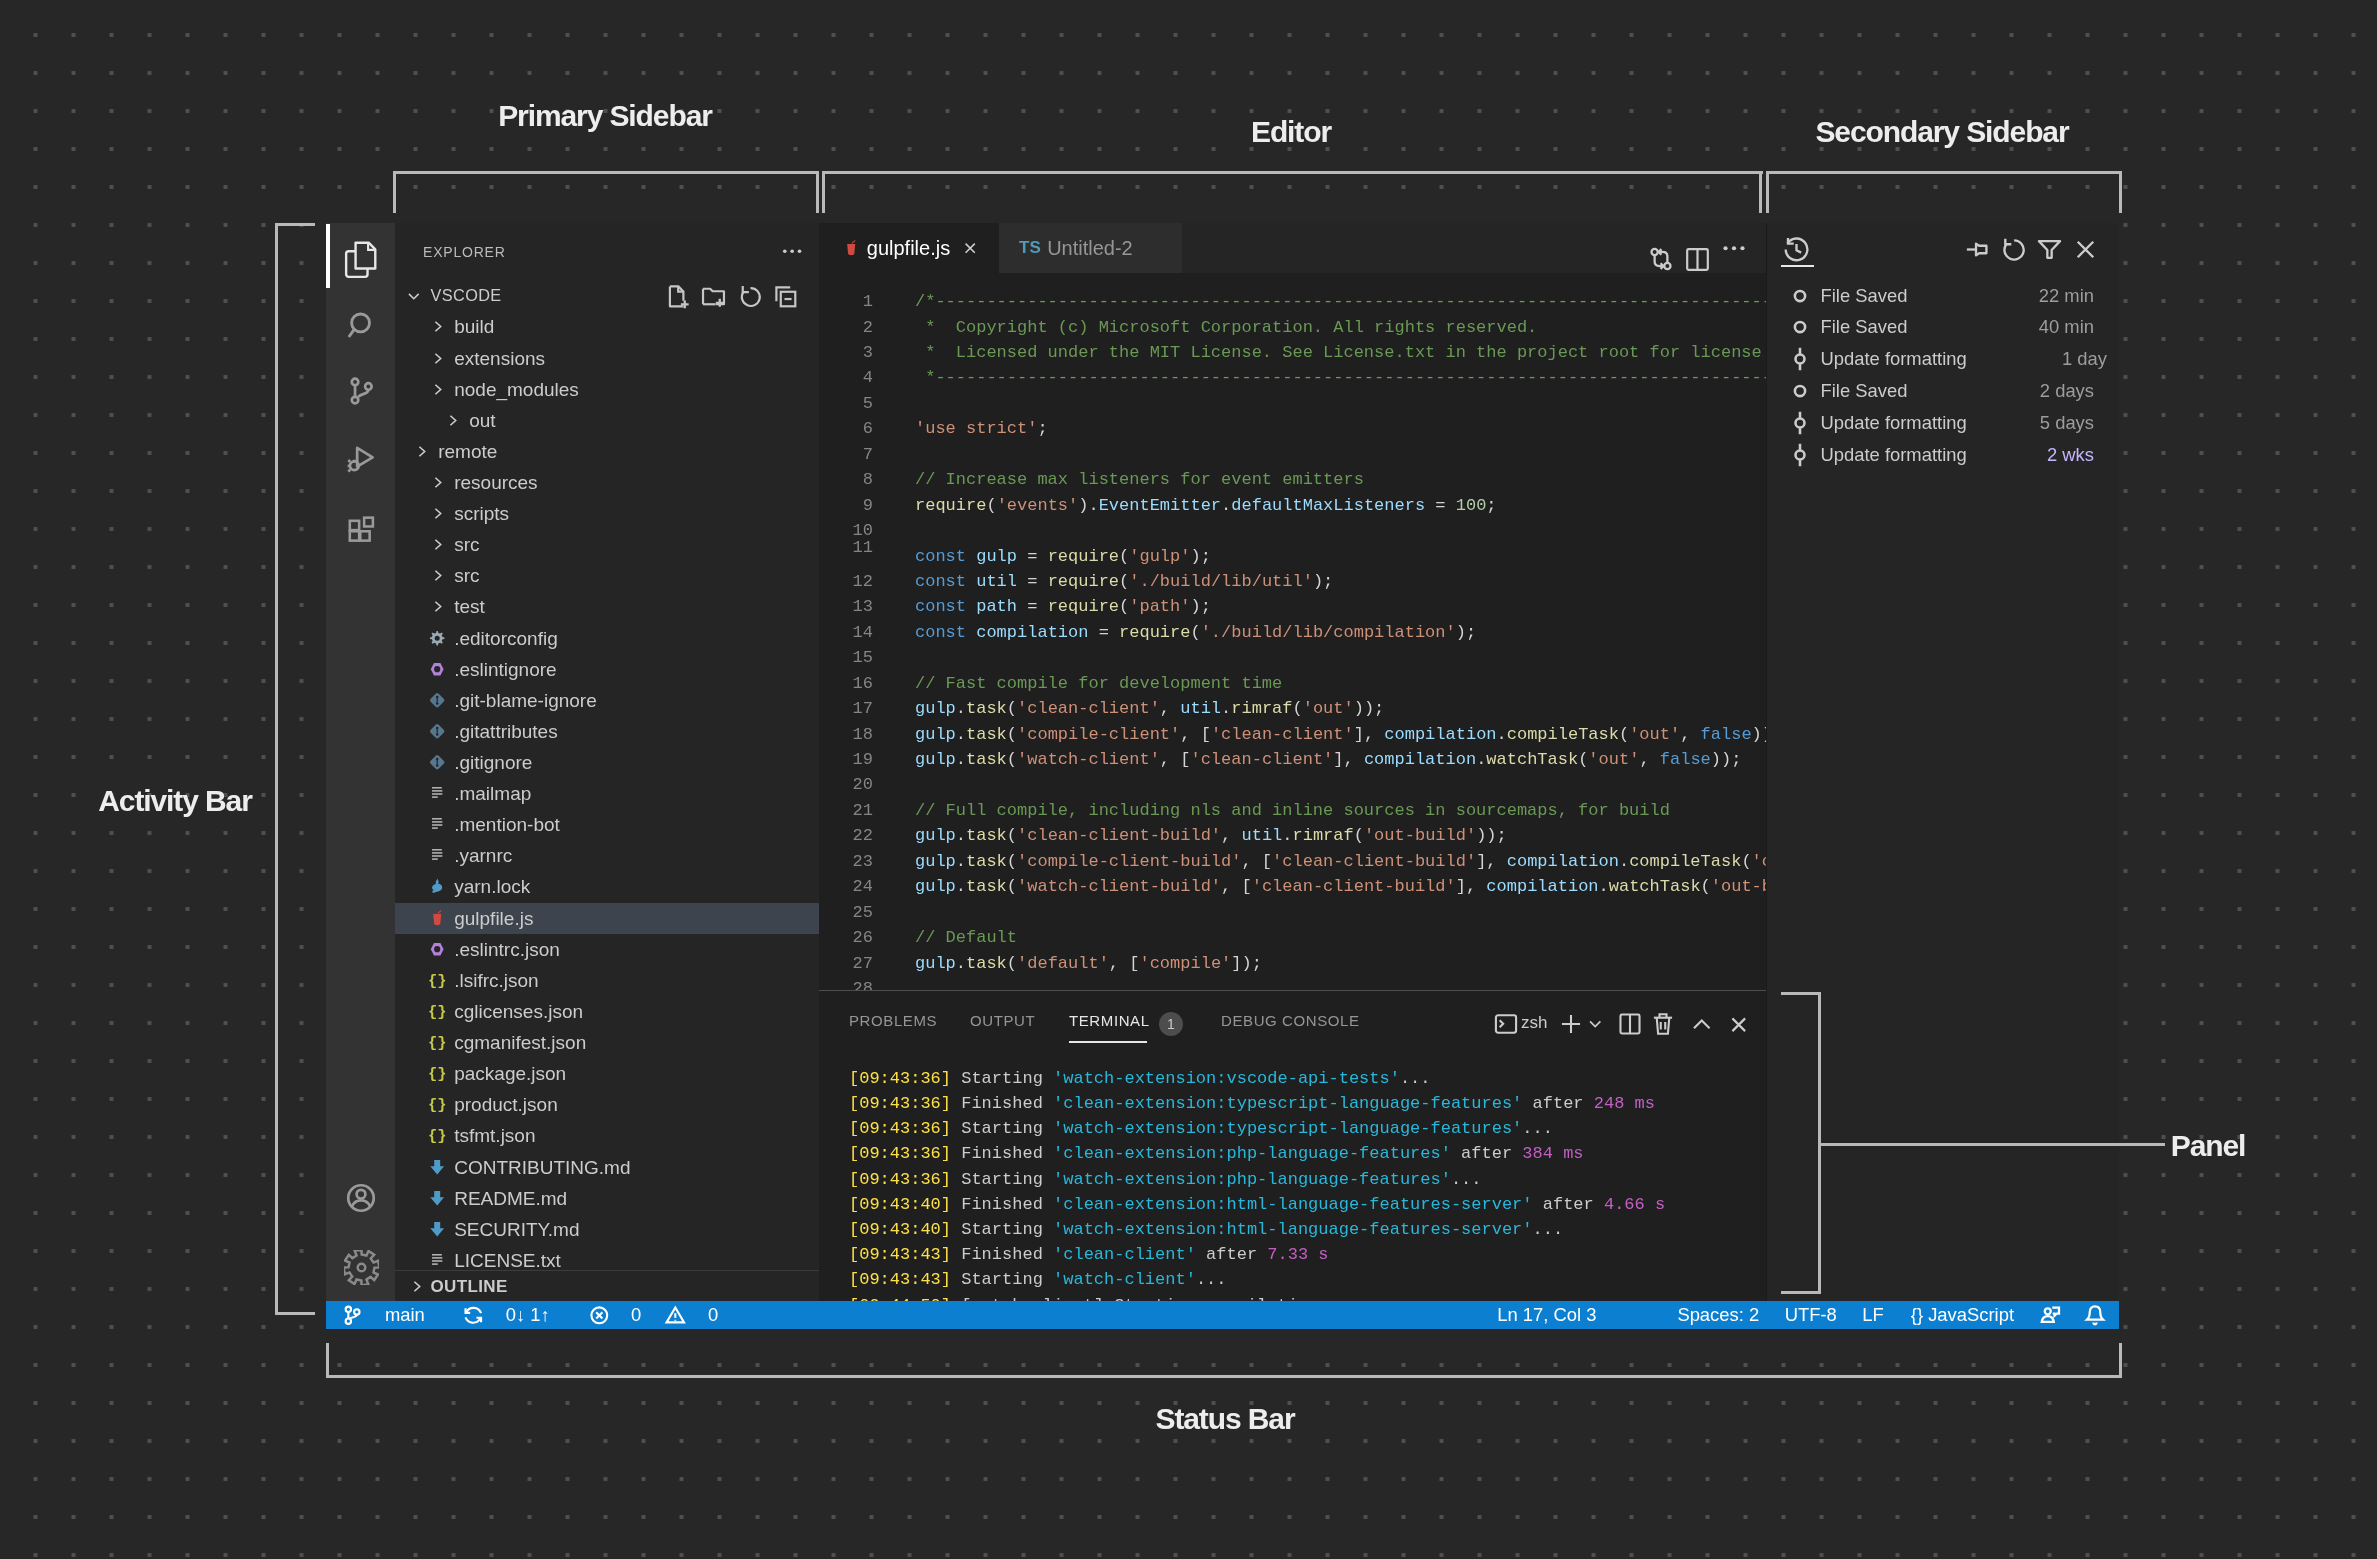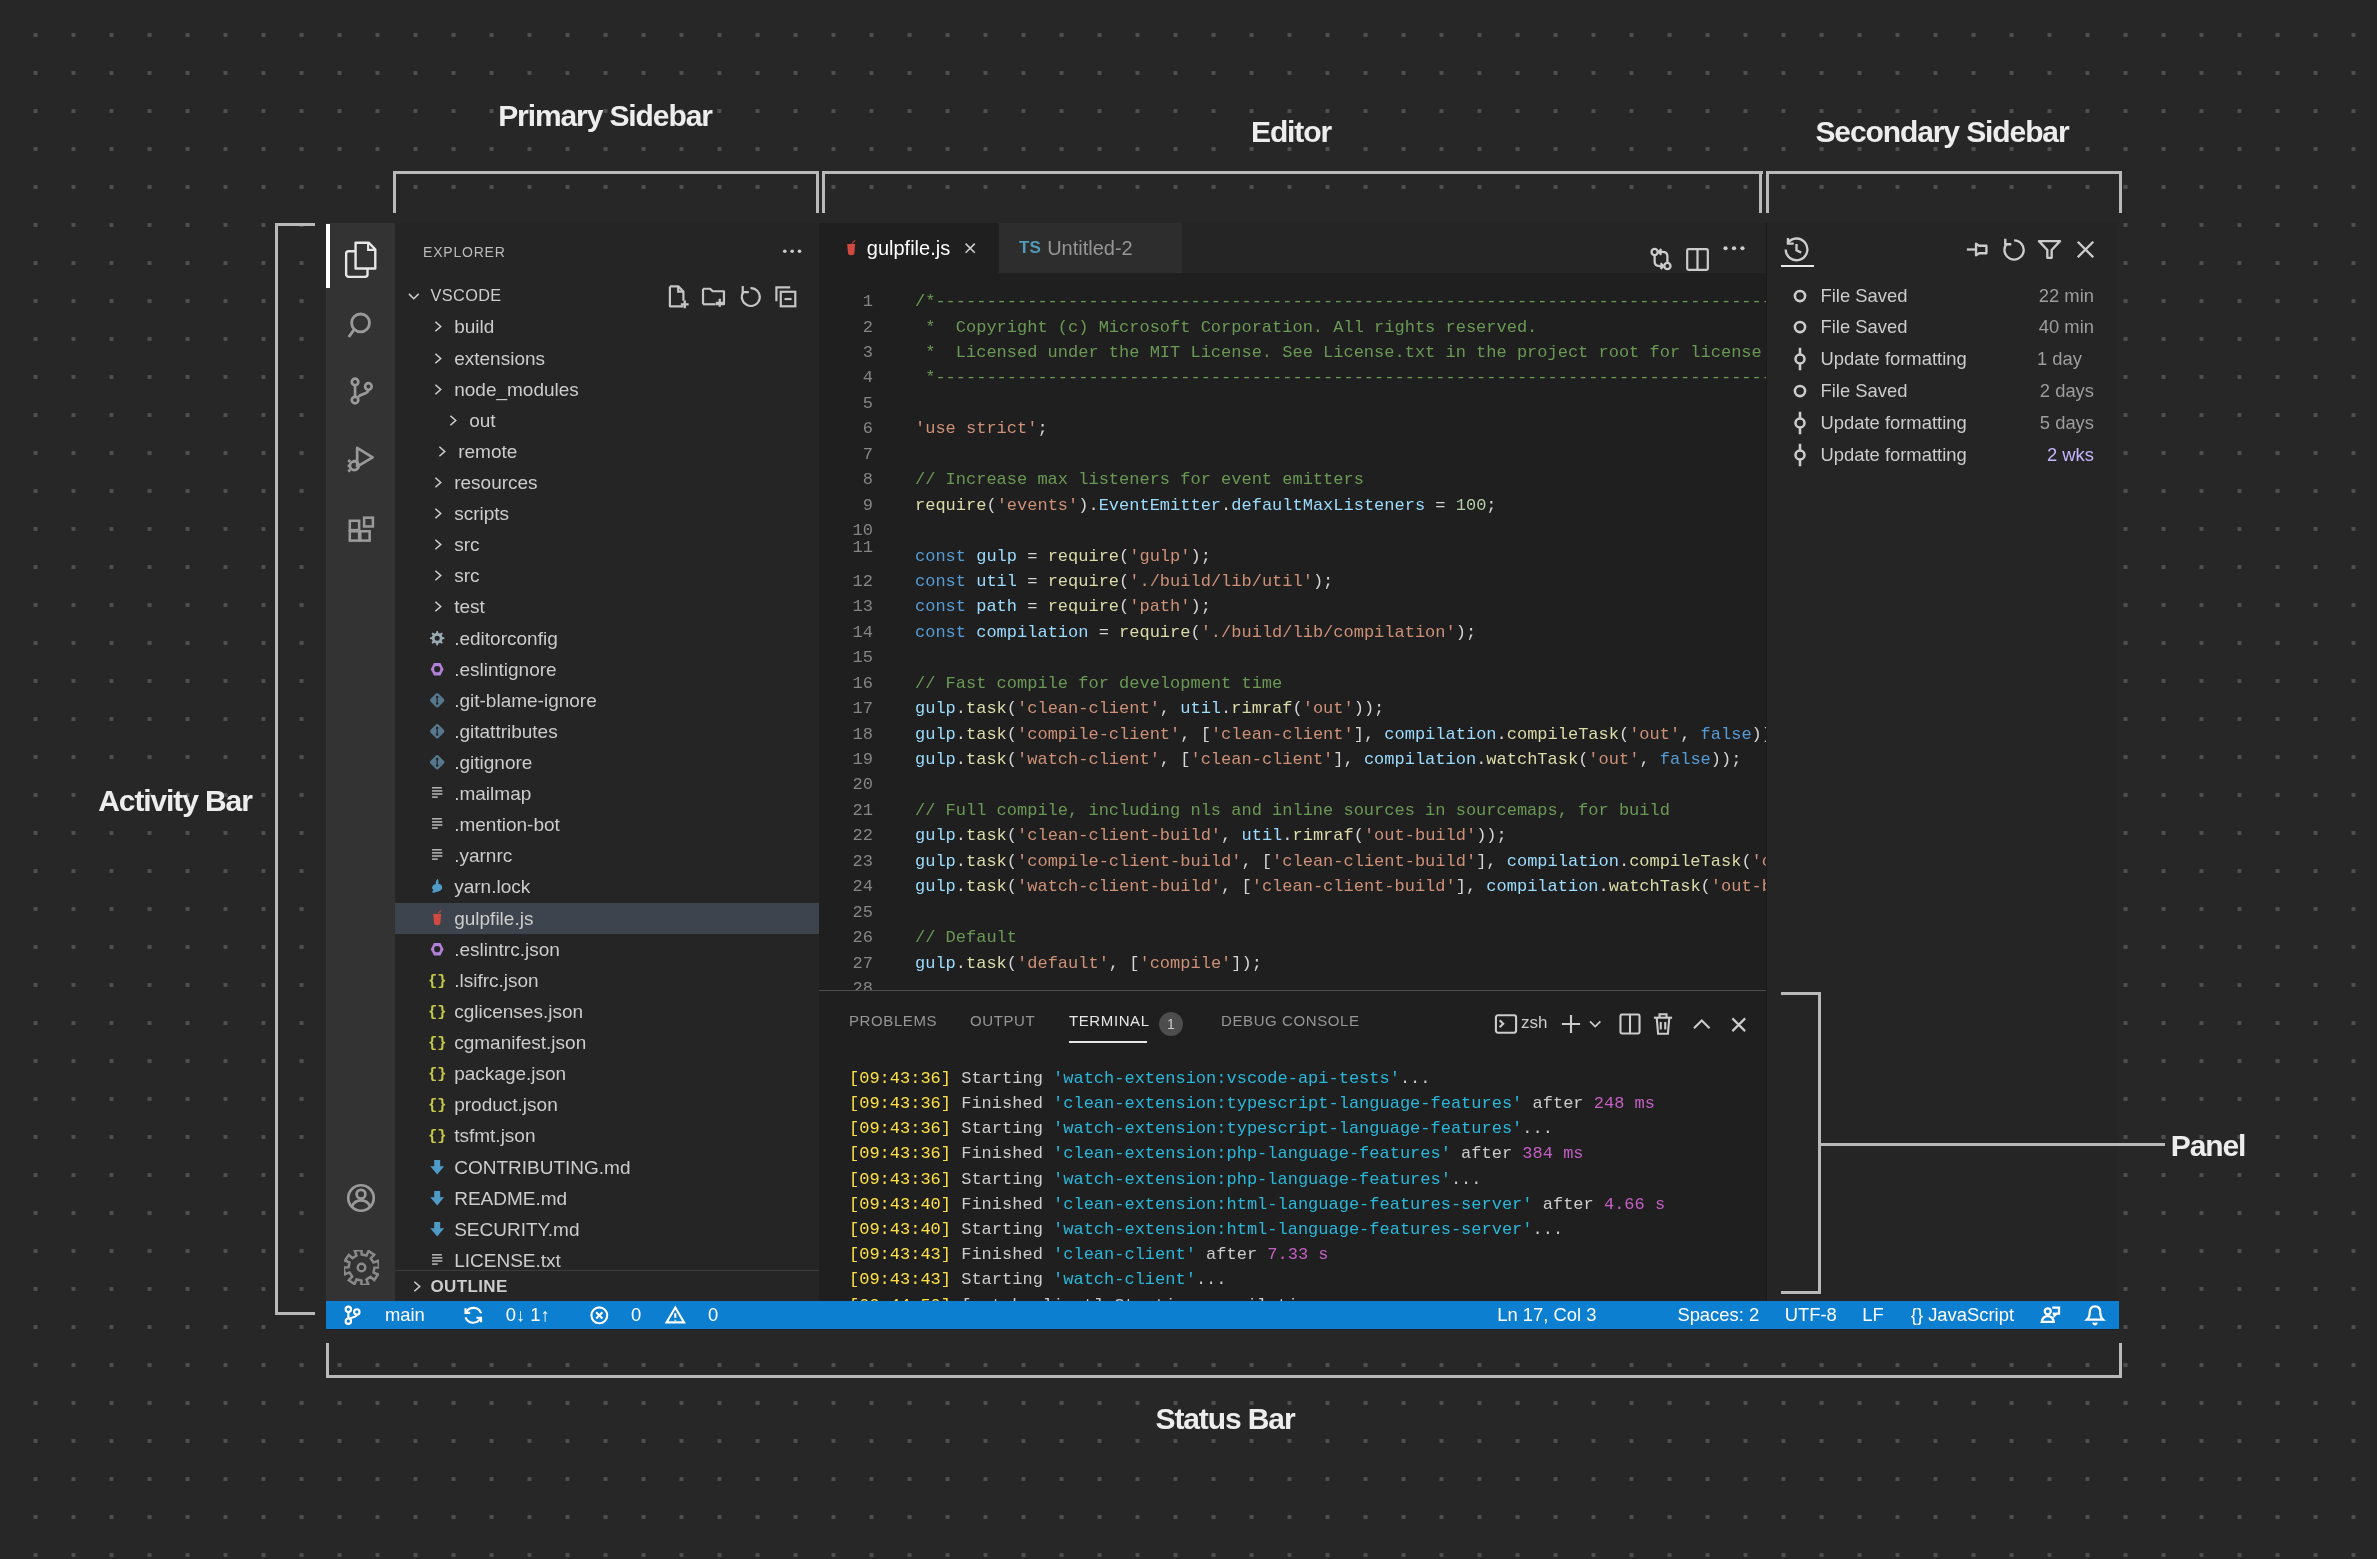--- a/index.html
+++ b/index.html
@@ -192,21 +192,21 @@
         <span>node_modules</span>
       </div>
 <div class="row" style="top:182px;padding-left:48px">
         <span class="ic">
           <svg width="17" height="17" viewBox="0 0 16 16">
             <path d="M6 3.5 L11 8 L6 12.5" style="fill:none;stroke:#cccccc;stroke-width:1.5"></path>
           </svg>
         </span>
         <span>out</span>
       </div>
-<div class="row" style="top:213px;padding-left:37px">
+<div class="row" style="top:213px;padding-left:17px">
         <span class="ic">
           <svg width="17" height="17" viewBox="0 0 16 16">
             <path d="M6 3.5 L11 8 L6 12.5" style="fill:none;stroke:#cccccc;stroke-width:1.5"></path>
           </svg>
         </span>
         <span>remote</span>
       </div>
 <div class="row" style="top:244px;padding-left:33px">
         <span class="ic">
           <svg width="17" height="17" viewBox="0 0 16 16">
@@ -682,21 +682,21 @@
         <span style="margin-left:auto;margin-right:24px;font-size:18.4px;color:#9d9d9d">40 min</span>
       </div>
 <div class="abs" style="left:0;top:120px;width:351px;height:31px;display:flex;align-items:center">
         <span style="margin-left:21px">
           <svg width="24" height="24" viewBox="0 0 16 16">
             <circle cx="8" cy="8" r="3" fill="none" stroke="#cccccc" stroke-width="1.7"></circle>
             <path d="M8 0.5 V5 M8 11 V15.5" stroke="#cccccc" stroke-width="1.7"></path>
           </svg>
         </span>
         <span style="margin-left:8.5px;font-size:18.4px;color:#cccccc">Update formatting</span>
-        <span style="margin-left:auto;margin-right:36px;font-size:18.4px;color:#9d9d9d">1 day</span>
+        <span style="margin-left:auto;margin-right:11px;font-size:18.4px;color:#9d9d9d">1 day</span>
       </div>
 <div class="abs" style="left:0;top:152px;width:351px;height:31px;display:flex;align-items:center">
         <span style="margin-left:21px">
           <svg width="24" height="24" viewBox="0 0 16 16">
             <circle cx="8" cy="8" r="3.4" fill="none" stroke="#cccccc" stroke-width="1.7"></circle>
           </svg>
         </span>
         <span style="margin-left:8.5px;font-size:18.4px;color:#cccccc">File Saved</span>
         <span style="margin-left:auto;margin-right:24px;font-size:18.4px;color:#9d9d9d">2 days</span>
       </div>

